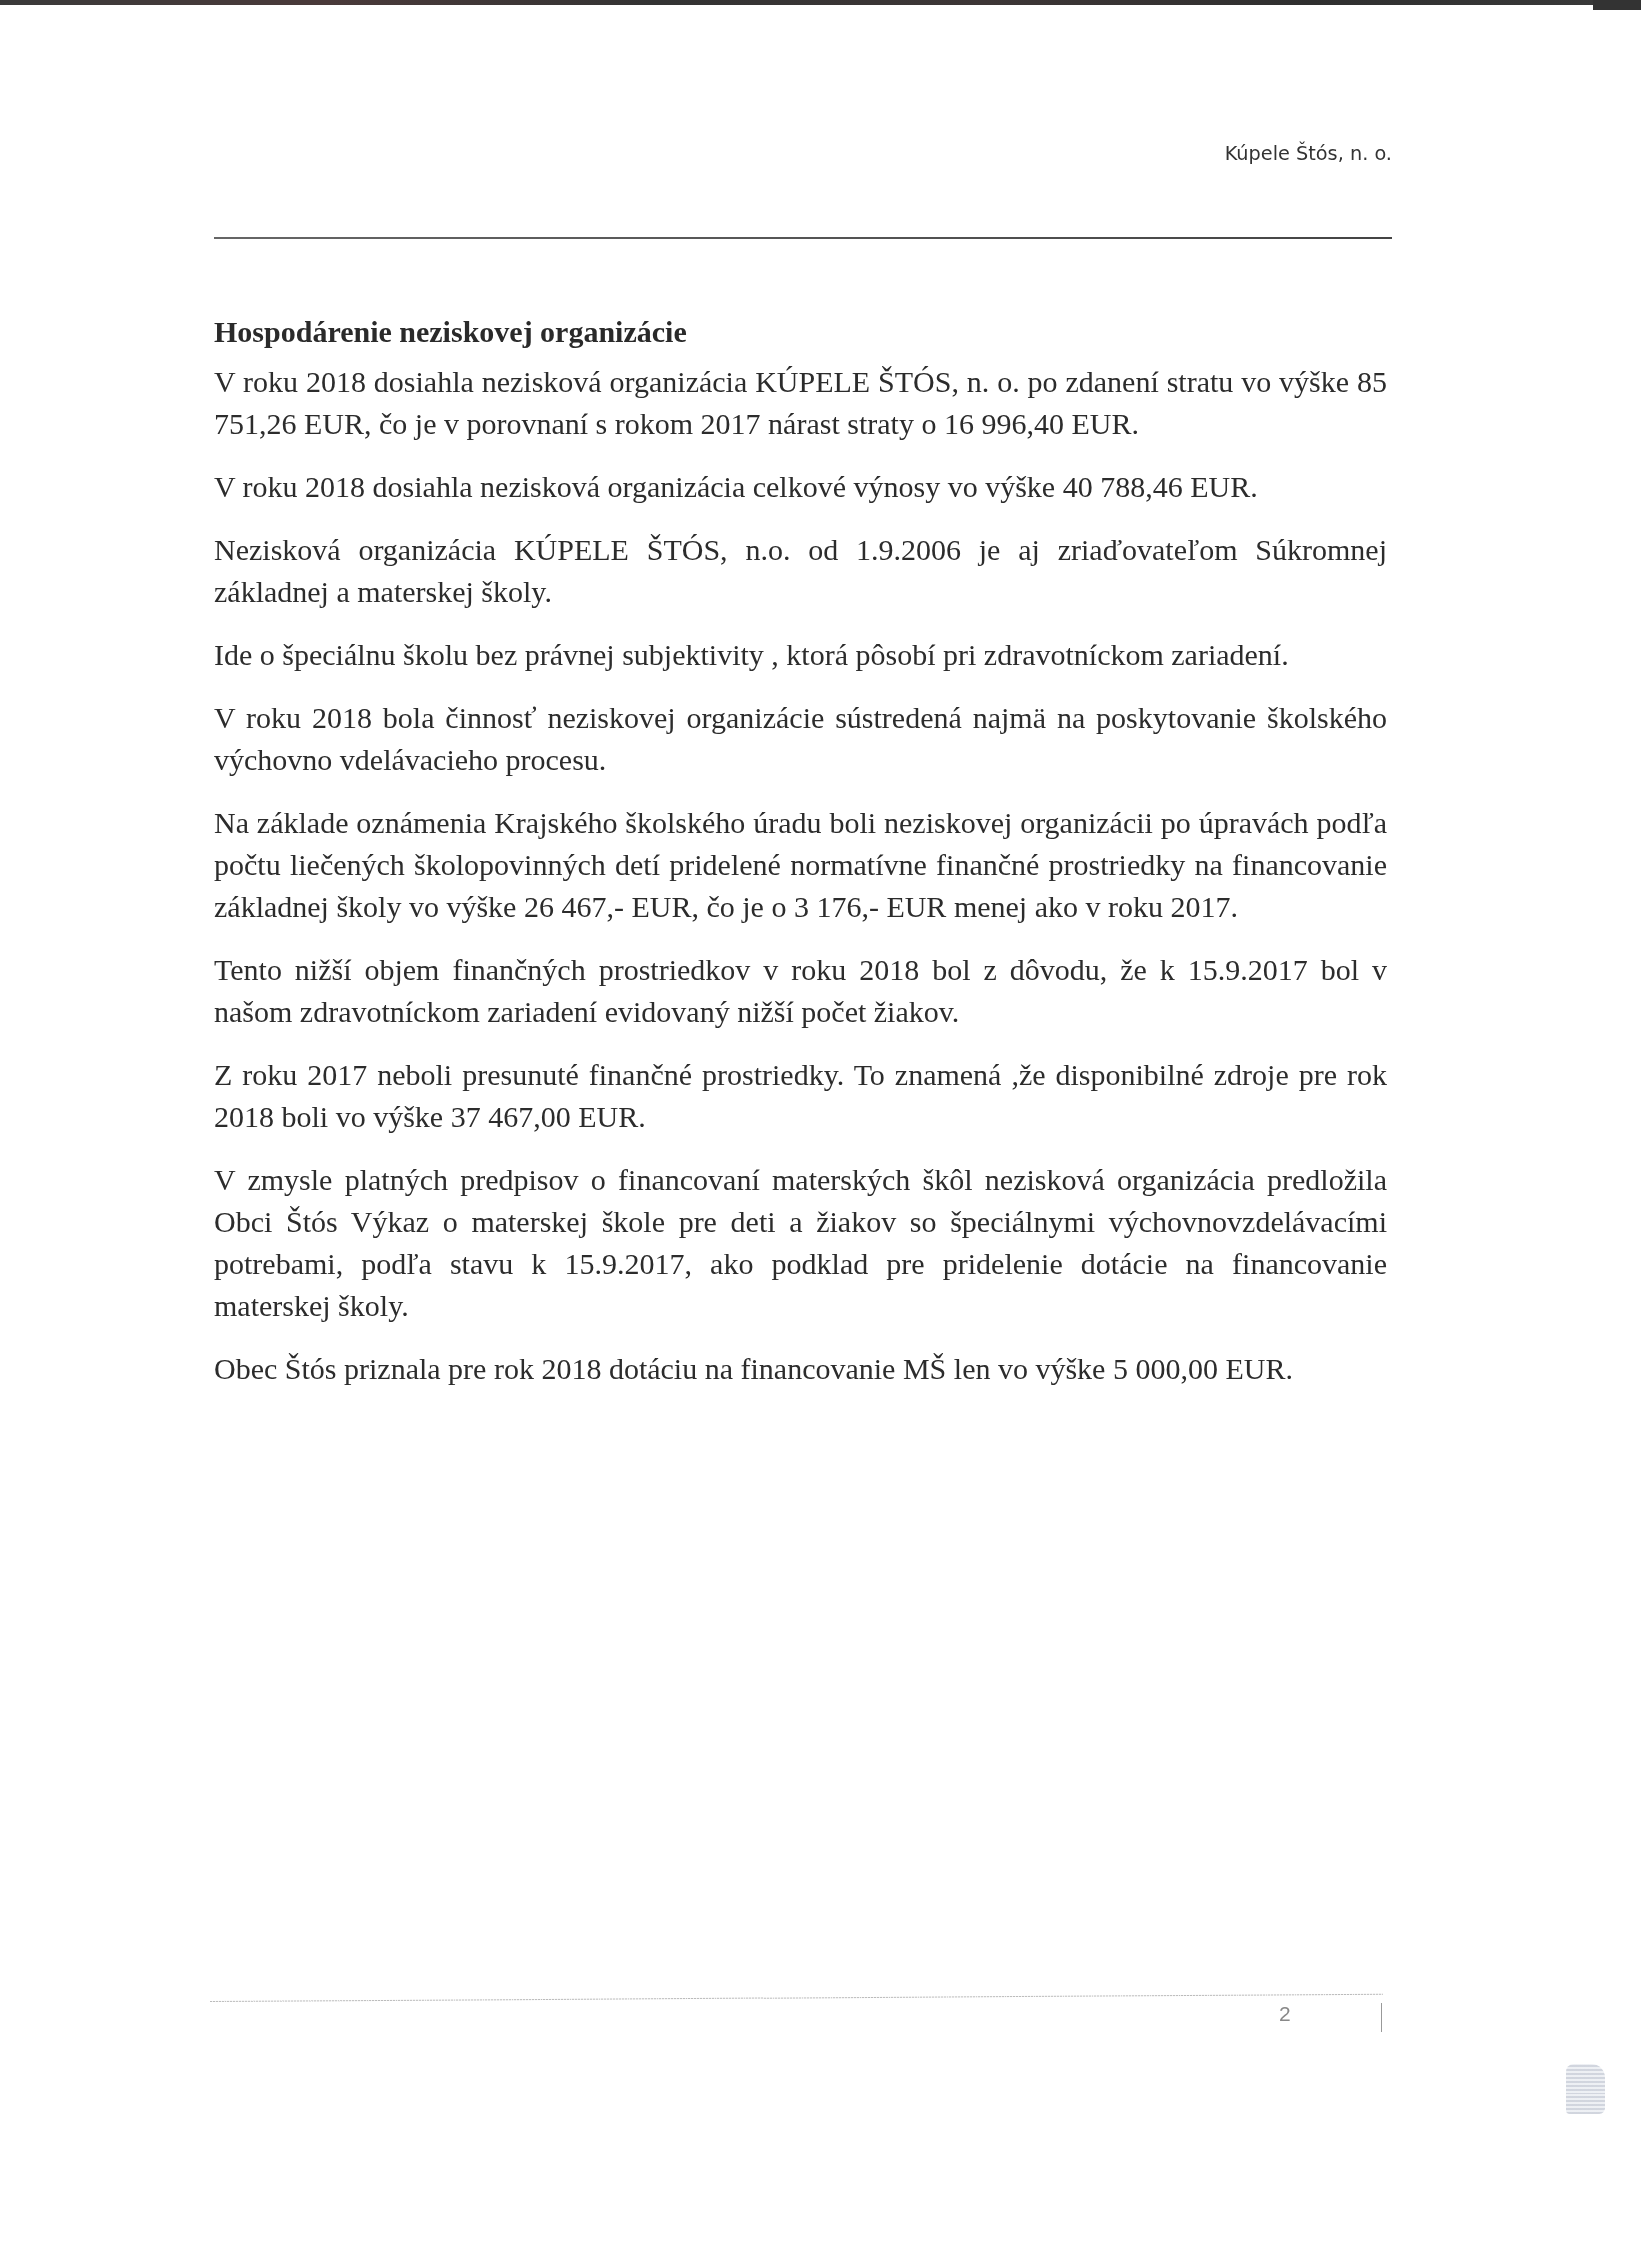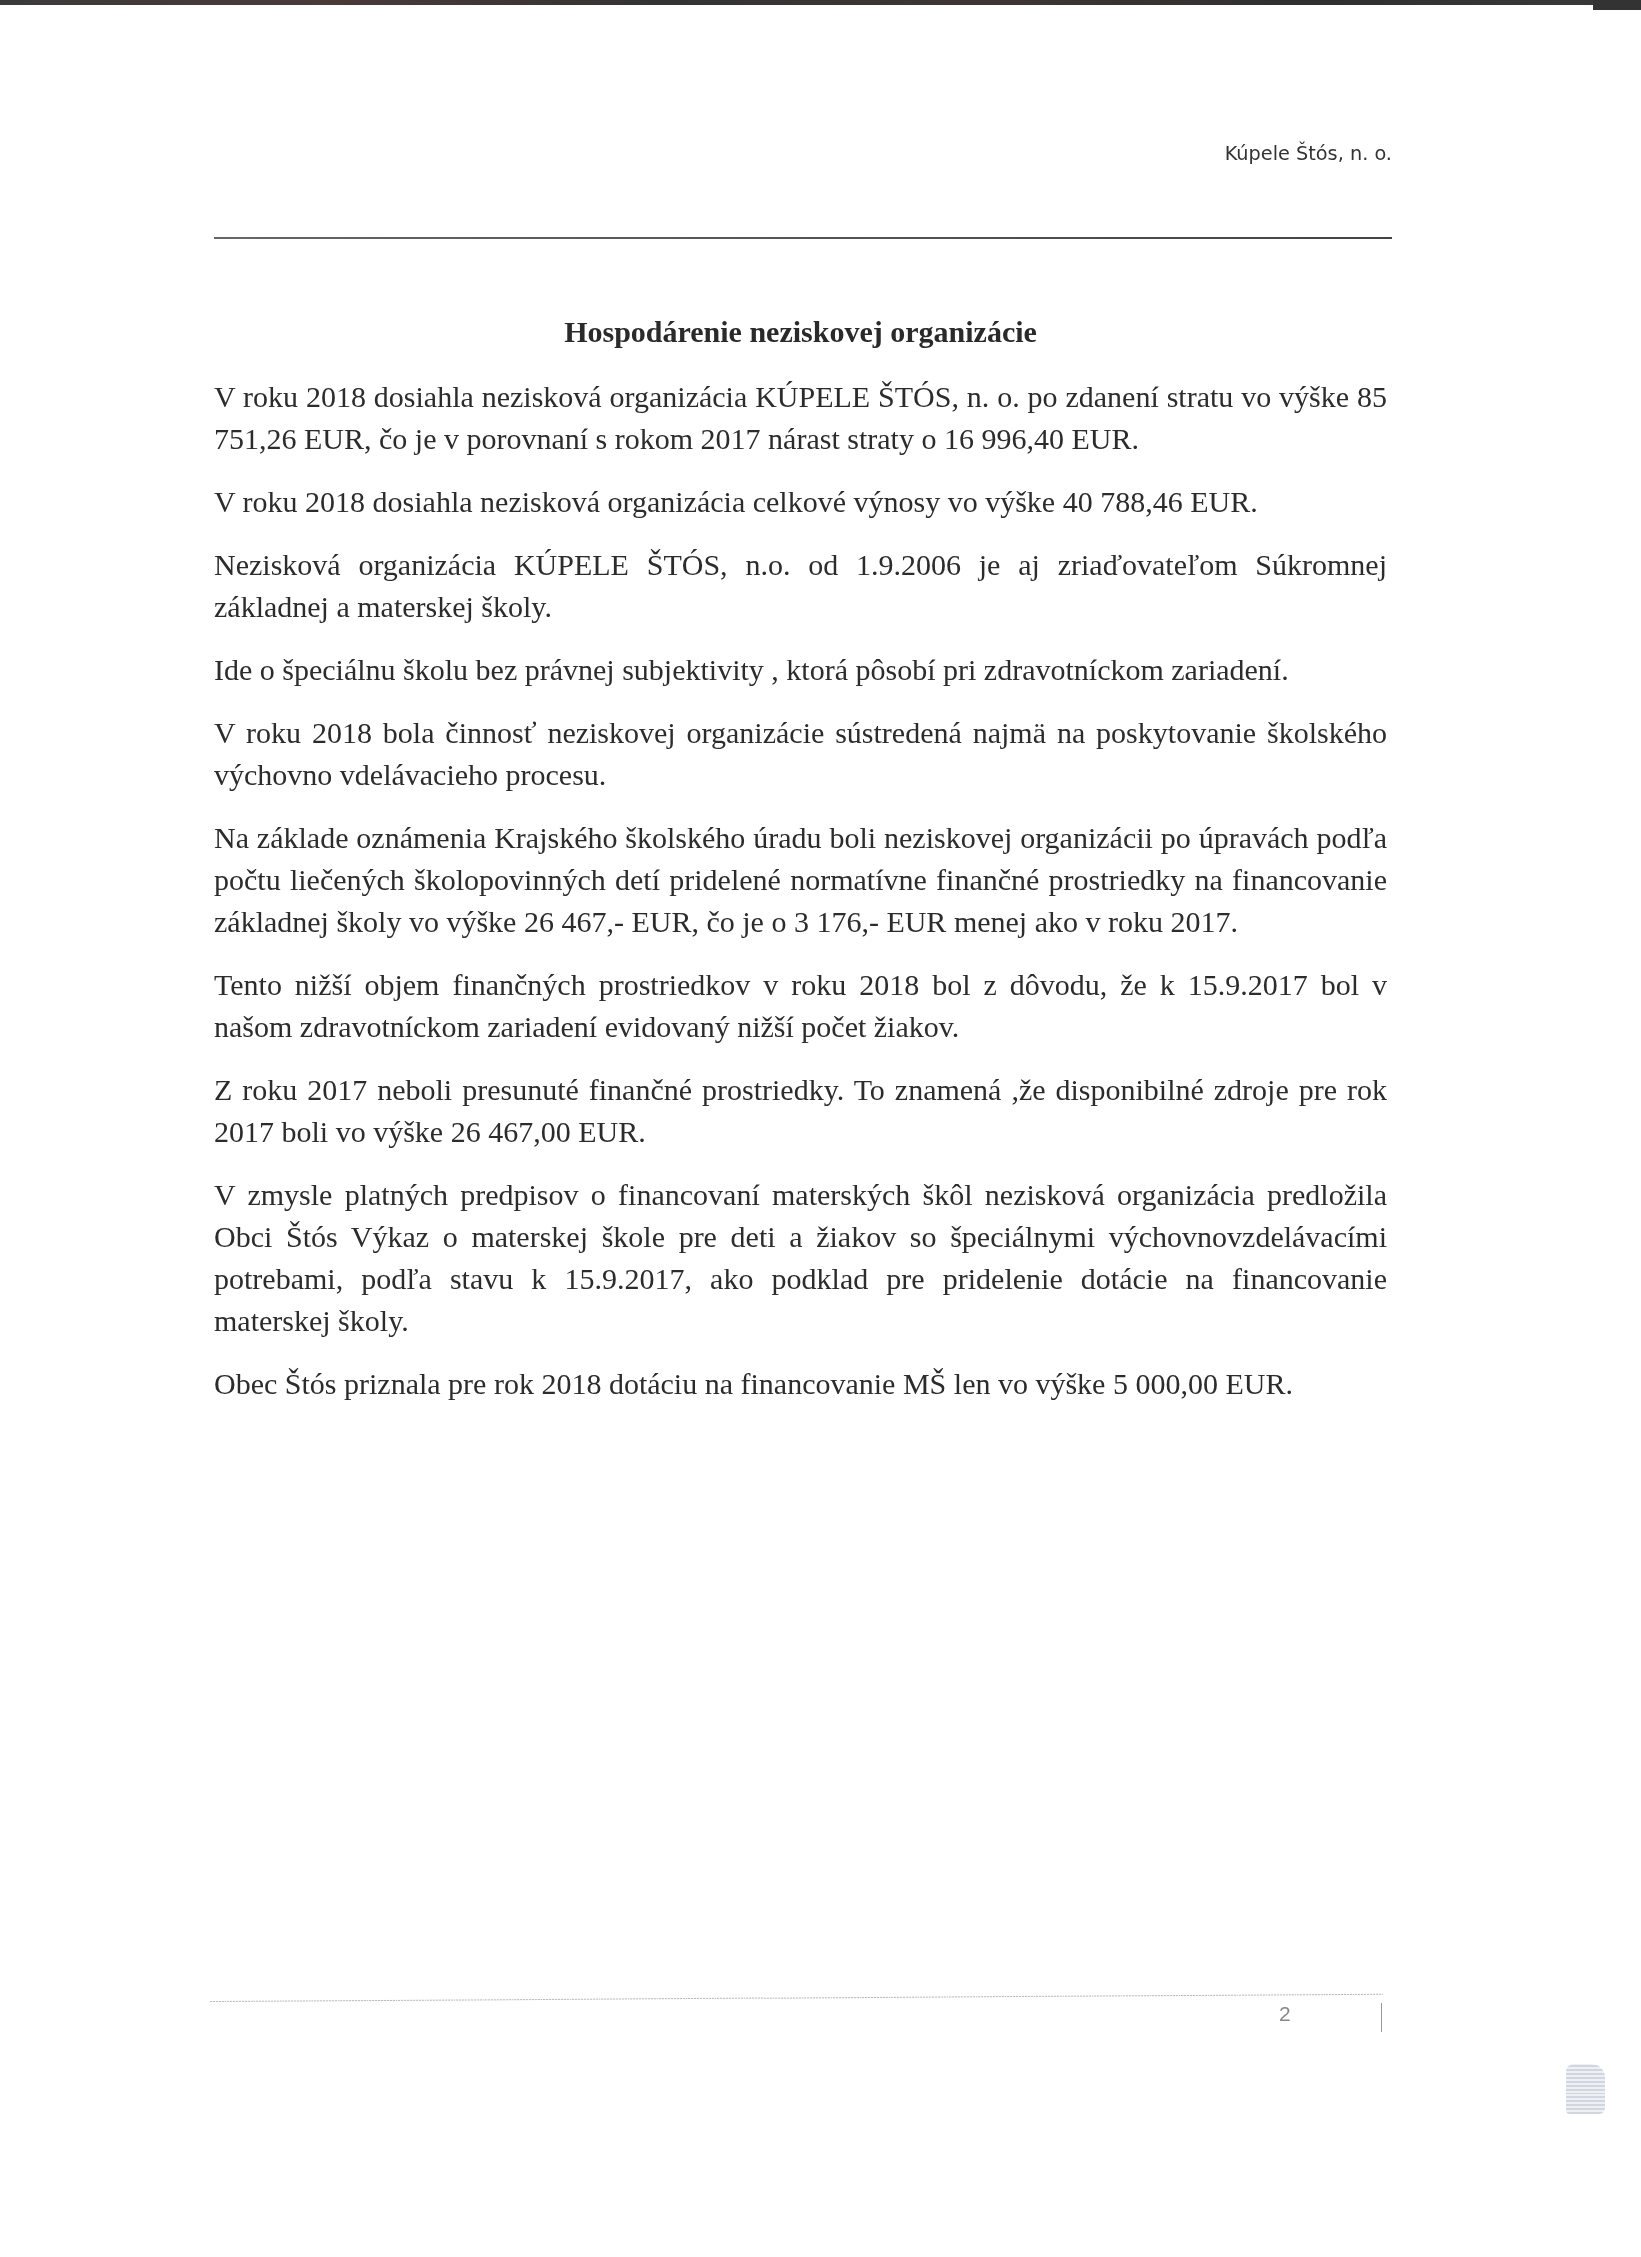--- a/index.html
+++ b/index.html
@@ -66,22 +66,22 @@
       width: 1173px;
       font-family: "Liberation Serif", serif;
       font-size: 30px;
       line-height: 42px;
       color: #2c2c2c;
     }
     .section-title {
       font-family: "Liberation Serif", serif;
       font-weight: bold;
       font-size: 30px;
-      text-align: center;
-      margin: 0 0 23px 0;
+      text-align: left;
+      margin: 0 0 8px 0;
       line-height: 42px;
       color: #2a2a2a;
     }
     .sub-heading {
       font-weight: bold;
       font-size: 30px;
       margin: 0 0 23px 0;
       line-height: 42px;
     }
     .para {
@@ -140,21 +140,21 @@
 <div class="content">
   <h2 class="section-title">Hospodárenie neziskovej organizácie</h2>
   <p class="para">V roku 2018 dosiahla nezisková organizácia KÚPELE ŠTÓS, n. o. po zdanení stratu  vo výške 85 751,26 EUR, čo je v porovnaní s rokom 2017 nárast straty o 16 996,40 EUR.</p>
 
   <p class="para">V roku 2018 dosiahla nezisková organizácia celkové výnosy vo výške 40 788,46 EUR.</p>
   <p class="para">Nezisková organizácia KÚPELE ŠTÓS, n.o. od 1.9.2006 je aj zriaďovateľom Súkromnej základnej a materskej školy.</p>
   <p class="para">Ide o špeciálnu školu bez právnej subjektivity , ktorá pôsobí pri zdravotníckom zariadení.</p>
   <p class="para">V roku 2018 bola činnosť neziskovej organizácie sústredená najmä na poskytovanie školského výchovno vdelávacieho procesu.</p>
   <p class="para">Na základe oznámenia Krajského školského úradu boli  neziskovej organizácii po úpravách podľa počtu liečených školopovinných detí pridelené normatívne finančné prostriedky na financovanie základnej školy vo výške  26 467,- EUR, čo je o 3 176,- EUR menej ako v roku 2017.</p>
   <p class="para">Tento nižší objem finančných prostriedkov v roku 2018 bol z dôvodu, že k 15.9.2017 bol v našom zdravotníckom zariadení evidovaný nižší počet žiakov.</p>
-  <p class="para">Z roku 2017 neboli presunuté finančné prostriedky. To znamená ,že disponibilné zdroje pre rok 2017 boli vo výške 26 467,00 EUR.</p>
+  <p class="para">Z roku 2017 neboli presunuté finančné prostriedky. To znamená ,že disponibilné zdroje pre rok 2018 boli vo výške 37 467,00 EUR.</p>
   <p class="para">V zmysle platných predpisov o financovaní materských škôl nezisková organizácia predložila Obci Štós Výkaz o materskej škole pre deti a žiakov  so špeciálnymi výchovnovzdelávacími potrebami, podľa stavu k 15.9.2017, ako podklad pre pridelenie dotácie na financovanie materskej školy.</p>
   <p class="para">Obec Štós priznala pre rok 2018 dotáciu na financovanie MŠ len vo výške 5 000,00 EUR.</p>
 </div>
 
 <div class="footer-rule"></div>
 <div class="page-number">2</div>
 <div class="page-bar"></div>
 <div class="scan-smudge"></div>
 
 

